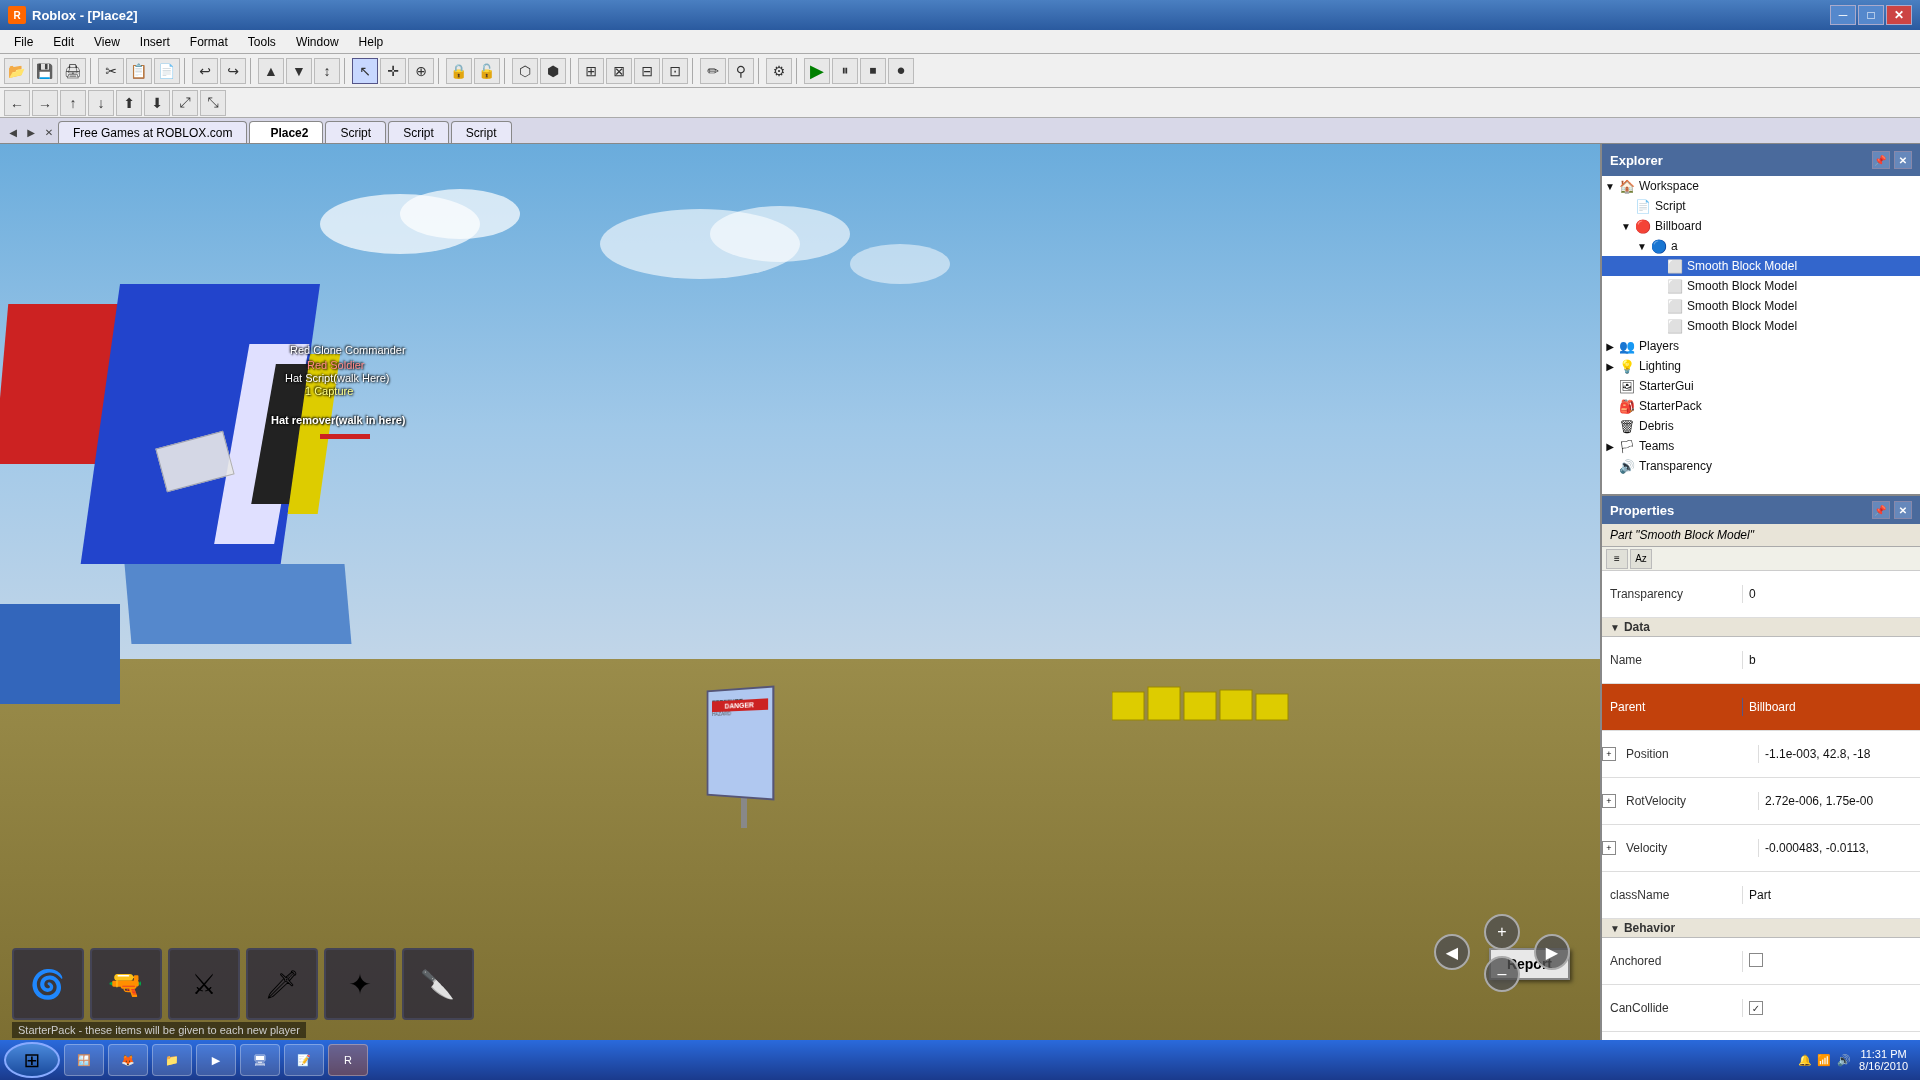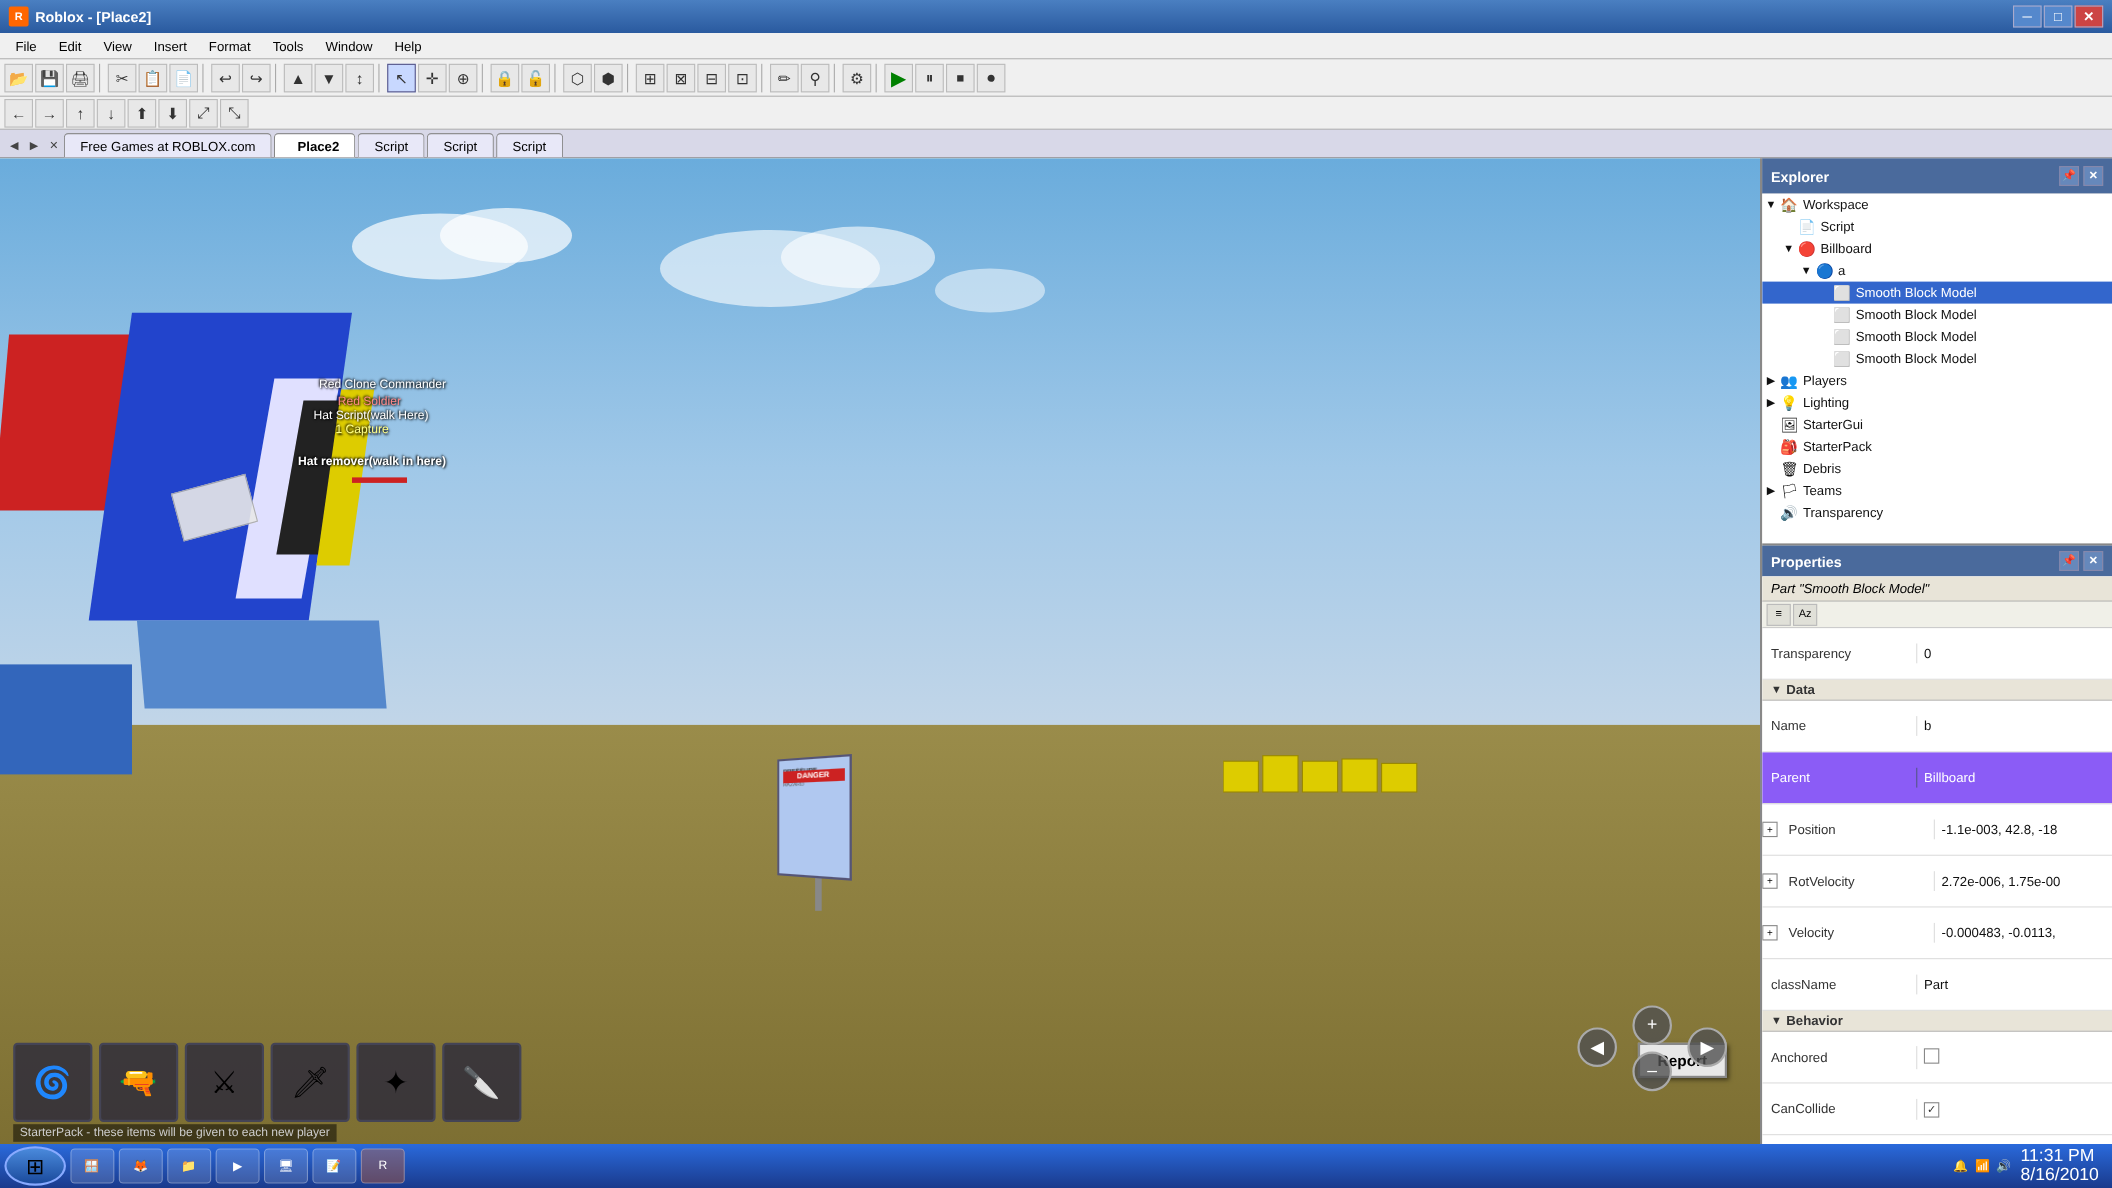--- a/index.html
+++ b/index.html
@@ -176,21 +176,21 @@
     }
     .prop-tb-btn {
       width: 22px; height: 20px; background: #e0e0d8; border: 1px solid #bbb;
       display: flex; align-items: center; justify-content: center; font-size: 10px; cursor: pointer;
     }
 
     .prop-row {
       display: flex; align-items: center; border-bottom: 1px solid #ddd;
       min-height: 22px; font-size: 12px;
     }
-    .prop-row.selected { background: #8b5cf6; color: white; }
+    .prop-row.selected { background: #c2410c; color: white; }
     .prop-name { width: 140px; padding: 16px 8px; flex-shrink: 0; color: #333; }
     .prop-row.selected .prop-name { color: white; }
     .prop-value { flex: 1; padding: 2px 6px; color: #111; border-left: 1px solid #ddd; }
     .prop-row.selected .prop-value { color: white; border-left-color: #558; }
     .prop-section {
       background: #e8e4d8; border-bottom: 1px solid #bbb;
       padding: 2px 8px; font-size: 12px; font-weight: bold; color: #333;
       display: flex; align-items: center; gap: 4px;
     }
     .prop-expand { font-size: 10px; }
@@ -219,21 +219,21 @@
       font-size: 20px; cursor: pointer; border: 2px solid #88aaff;
     }
     .taskbar-item {
       height: 32px; min-width: 40px; padding: 0 8px; background: rgba(255,255,255,0.15);
       border: 1px solid rgba(255,255,255,0.3); border-radius: 4px;
       display: flex; align-items: center; justify-content: center; cursor: pointer;
       font-size: 11px; color: white;
     }
     #taskbar-right { margin-left: auto; display: flex; align-items: center; gap: 8px; padding-right: 8px; }
     #system-tray { display: flex; align-items: center; gap: 6px; color: white; font-size: 11px; }
-    #clock { color: white; font-size: 16px; text-align: left; }
+    #clock { color: white; font-size: 11px; text-align: center; }
 
     
     #sign-container {
       position: absolute;
       bottom: 28%; left: 44%; width: 80px; height: 130px;
     }
 
     .sign-body {
       width: 70px; height: 110px; background: #b0c8f0;
       border: 2px solid #557;

